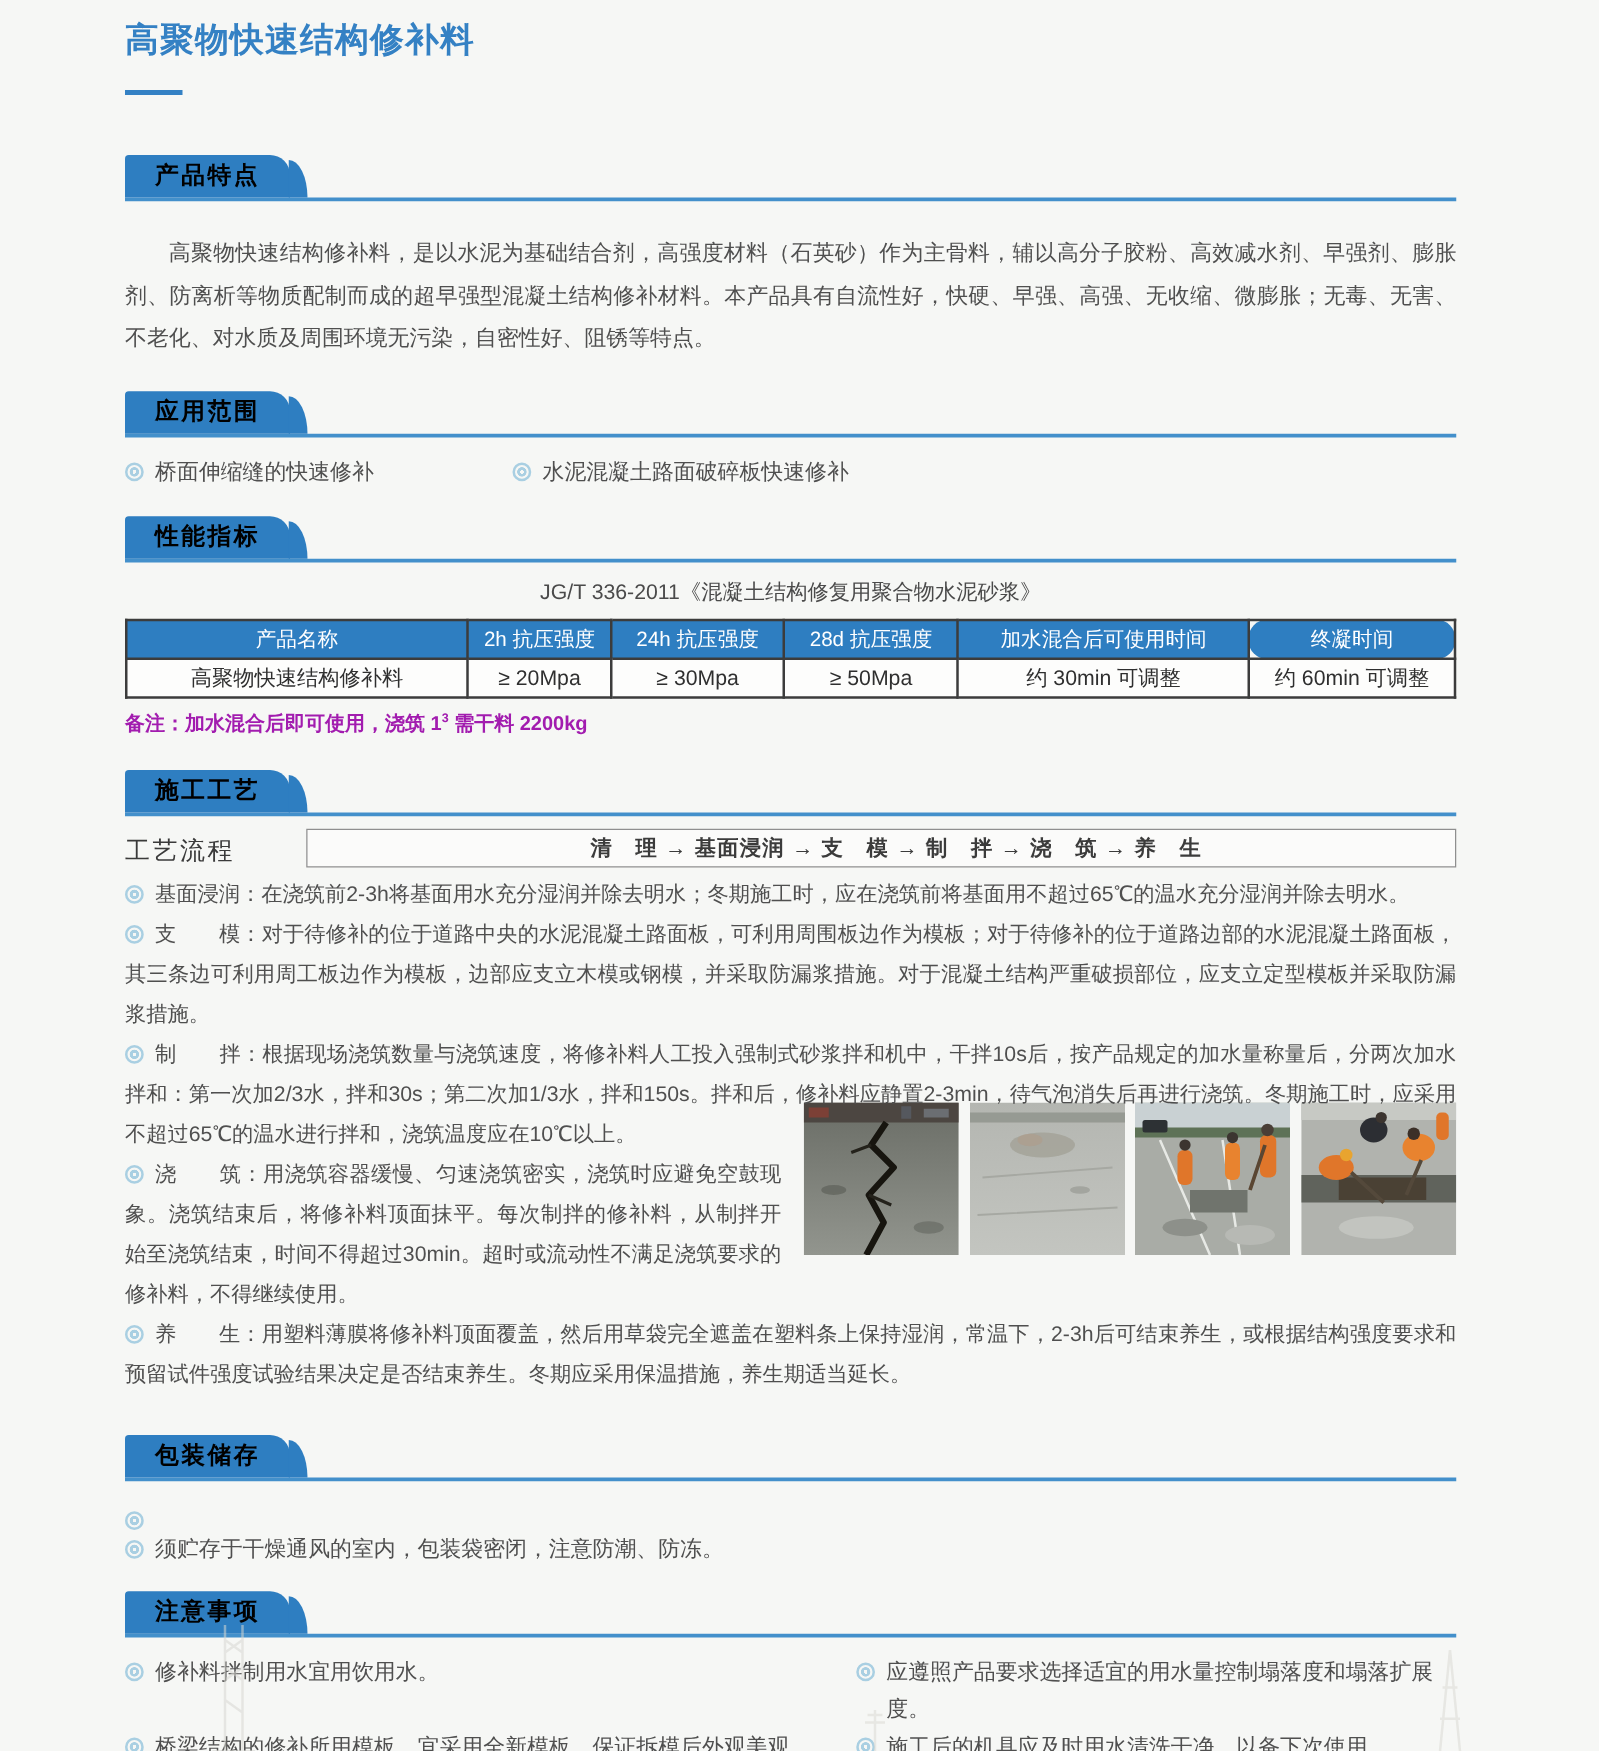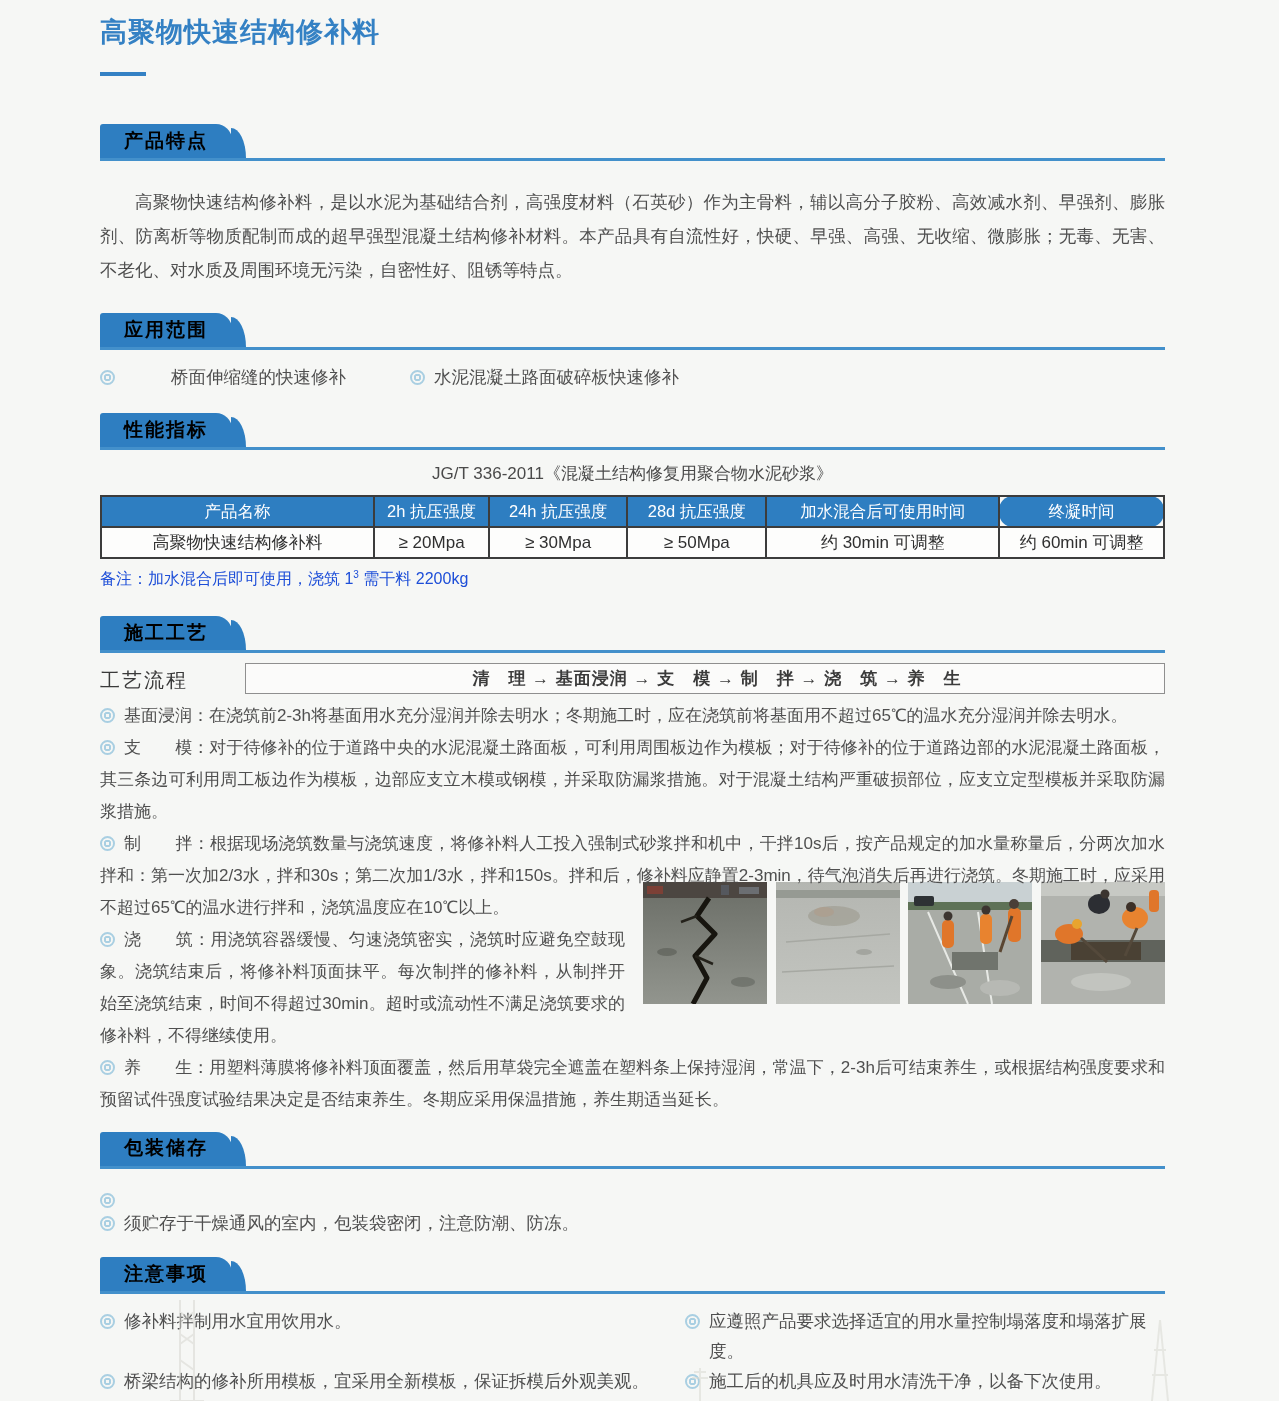--- a/index.html
+++ b/index.html
@@ -28,31 +28,31 @@
   .para { margin-top:24px; text-indent:2em; line-height:34px; text-align:justify; }
 
   .bullet {
     display:inline-block; width:15px; height:15px; flex:0 0 15px;
     border:2px solid #a9cfe2; border-radius:50%; margin-right:9px; margin-top:8px;
     background:radial-gradient(circle at 50% 50%, rgba(169,207,226,0) 0 1.5px, #a9cfe2 1.5px 3.5px, rgba(169,207,226,0) 4px);
   }
   .bullet-line { display:flex; align-items:flex-start; line-height:31px; }
 
   .apps-row { display:flex; margin-top:12px; }
-  .apps-row .bullet-line:first-child { width:310px;gap:47px; }
+  .apps-row .bullet-line:first-child { width:310px; }
 
   .std-line { text-align:center; margin-top:12px; font-size:17px; color:#4a4a4a; }
 
   table.perf { width:100%; border-collapse:collapse; margin-top:10px; }
   table.perf th, table.perf td { border:2px solid #3c3c3c; text-align:center; }
   table.perf th { background:#2e7ec1; color:#ffffff; font-size:16.5px; font-weight:normal; height:31px; }
   table.perf td { background:#fdfdfc; color:#2f2f2f; font-size:17px; height:31px; }
   .col-name{width:25.7%;} .col-2h{width:10.8%;} .col-24h{width:13%;} .col-28d{width:13.1%;} .col-time{width:21.9%;} .col-final{width:15.5%;border-radius:14px;}
 
-  .perf-note { margin-top:10px; font-size:16px; color:#1d4ed8; }
+  .perf-note { margin-top:10px; font-size:16px; color:#a21caf;font-weight:bold; }
   .perf-note sup { font-size:10px; }
 
   .flow-row { display:flex; align-items:flex-end; margin-top:10px; }
   .flow-label { font-size:20px; color:#3a3a3a; width:145px; flex:0 0 145px; letter-spacing:2px; }
   .flow-box {
     flex:1; border:1px solid #8f8f8f; background:#fbfbfa; height:31px; line-height:29px;
     text-align:center; font-size:17px; font-weight:bold; color:#3b3b3b; letter-spacing:1px;padding-left:24px;
   }
 
   .step { line-height:32px; font-size:17px; color:#4f4f4f; text-align:justify; }
@@ -219,21 +219,21 @@
 
   <div class="step">
     <span class="bullet"></span>
     <span>浇　　筑：用浇筑容器缓慢、匀速浇筑密实，浇筑时应避免空鼓现象。浇筑结束后，将修补料顶面抹平。每次制拌的修补料，从制拌开始至浇筑结束，时间不得超过30min。超时或流动性不满足浇筑要求的修补料，不得继续使用。</span>
   </div>
   <div class="step" style="clear:both;">
     <span class="bullet"></span>
     <span>养　　生：用塑料薄膜将修补料顶面覆盖，然后用草袋完全遮盖在塑料条上保持湿润，常温下，2-3h后可结束养生，或根据结构强度要求和预留试件强度试验结果决定是否结束养生。冬期应采用保温措施，养生期适当延长。</span>
   </div>
 
-  <div class="sec-header" style="margin-top:16px;font-family:Liberation Mono, monospace;">
+  <div class="sec-header" style="margin-top:32px;">
     <span class="sec-tab">包装储存</span>
   </div>
   <div class="pack-list body-text">
     <div class="bullet-line">
       <span class="bullet"></span>
     </div>
     <div class="bullet-line">
       <span class="bullet"></span>
       <span>须贮存于干燥通风的室内，包装袋密闭，注意防潮、防冻。</span>
     </div>

